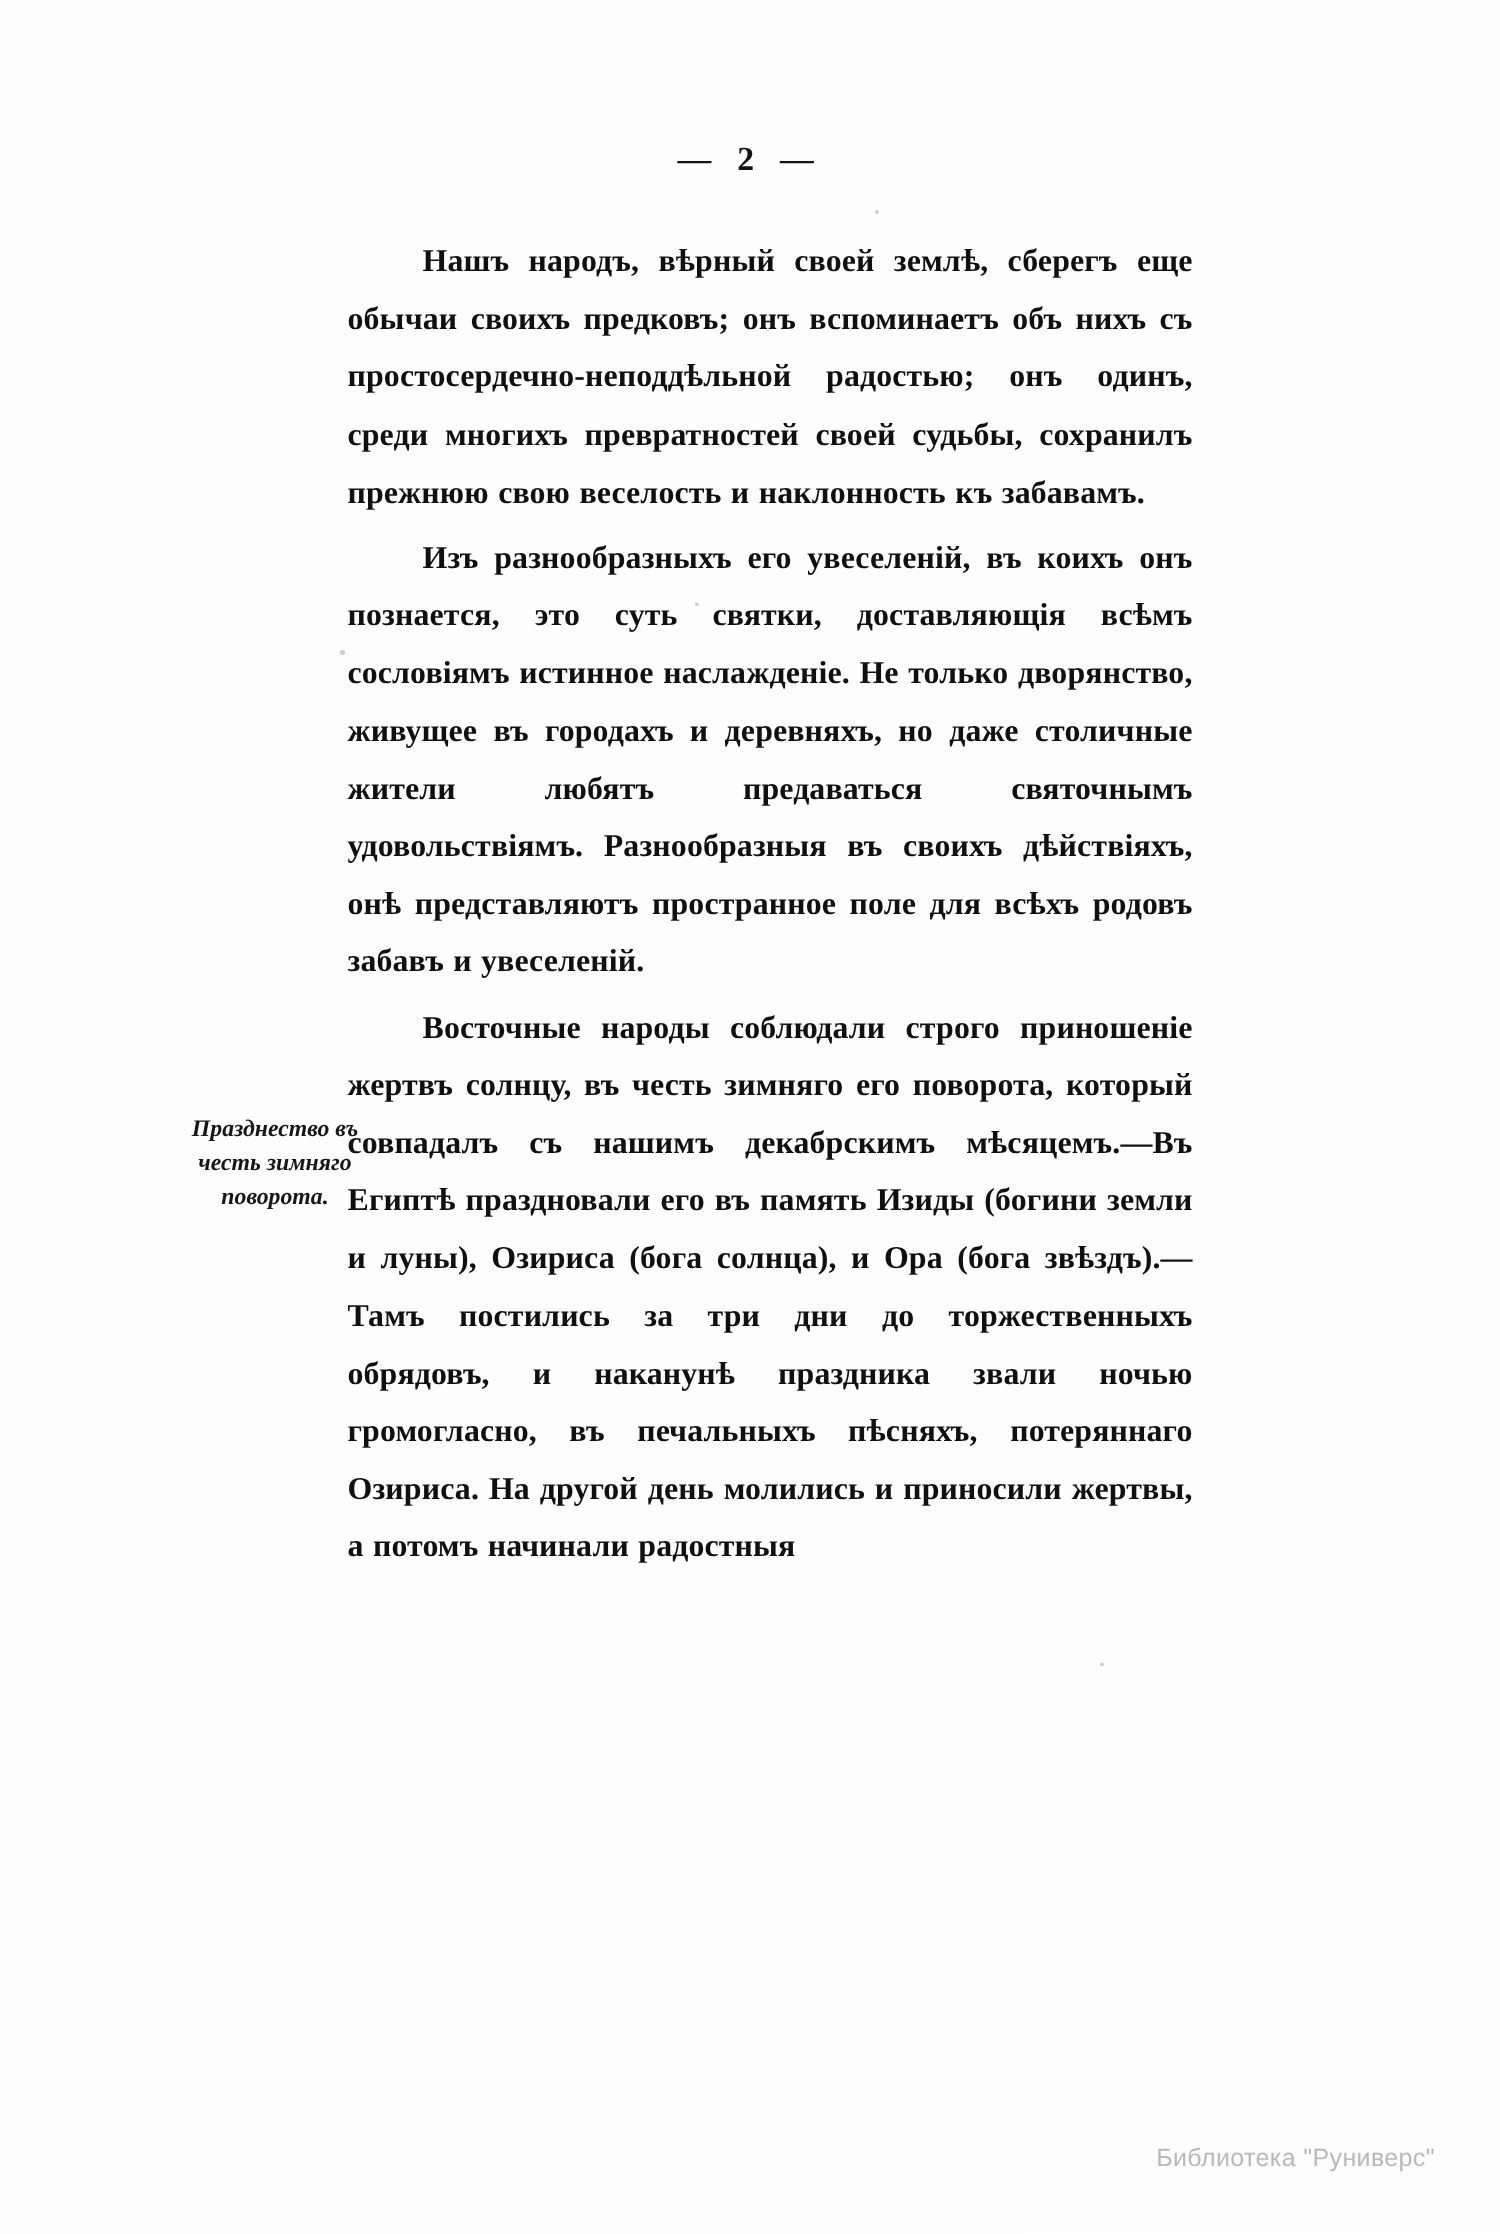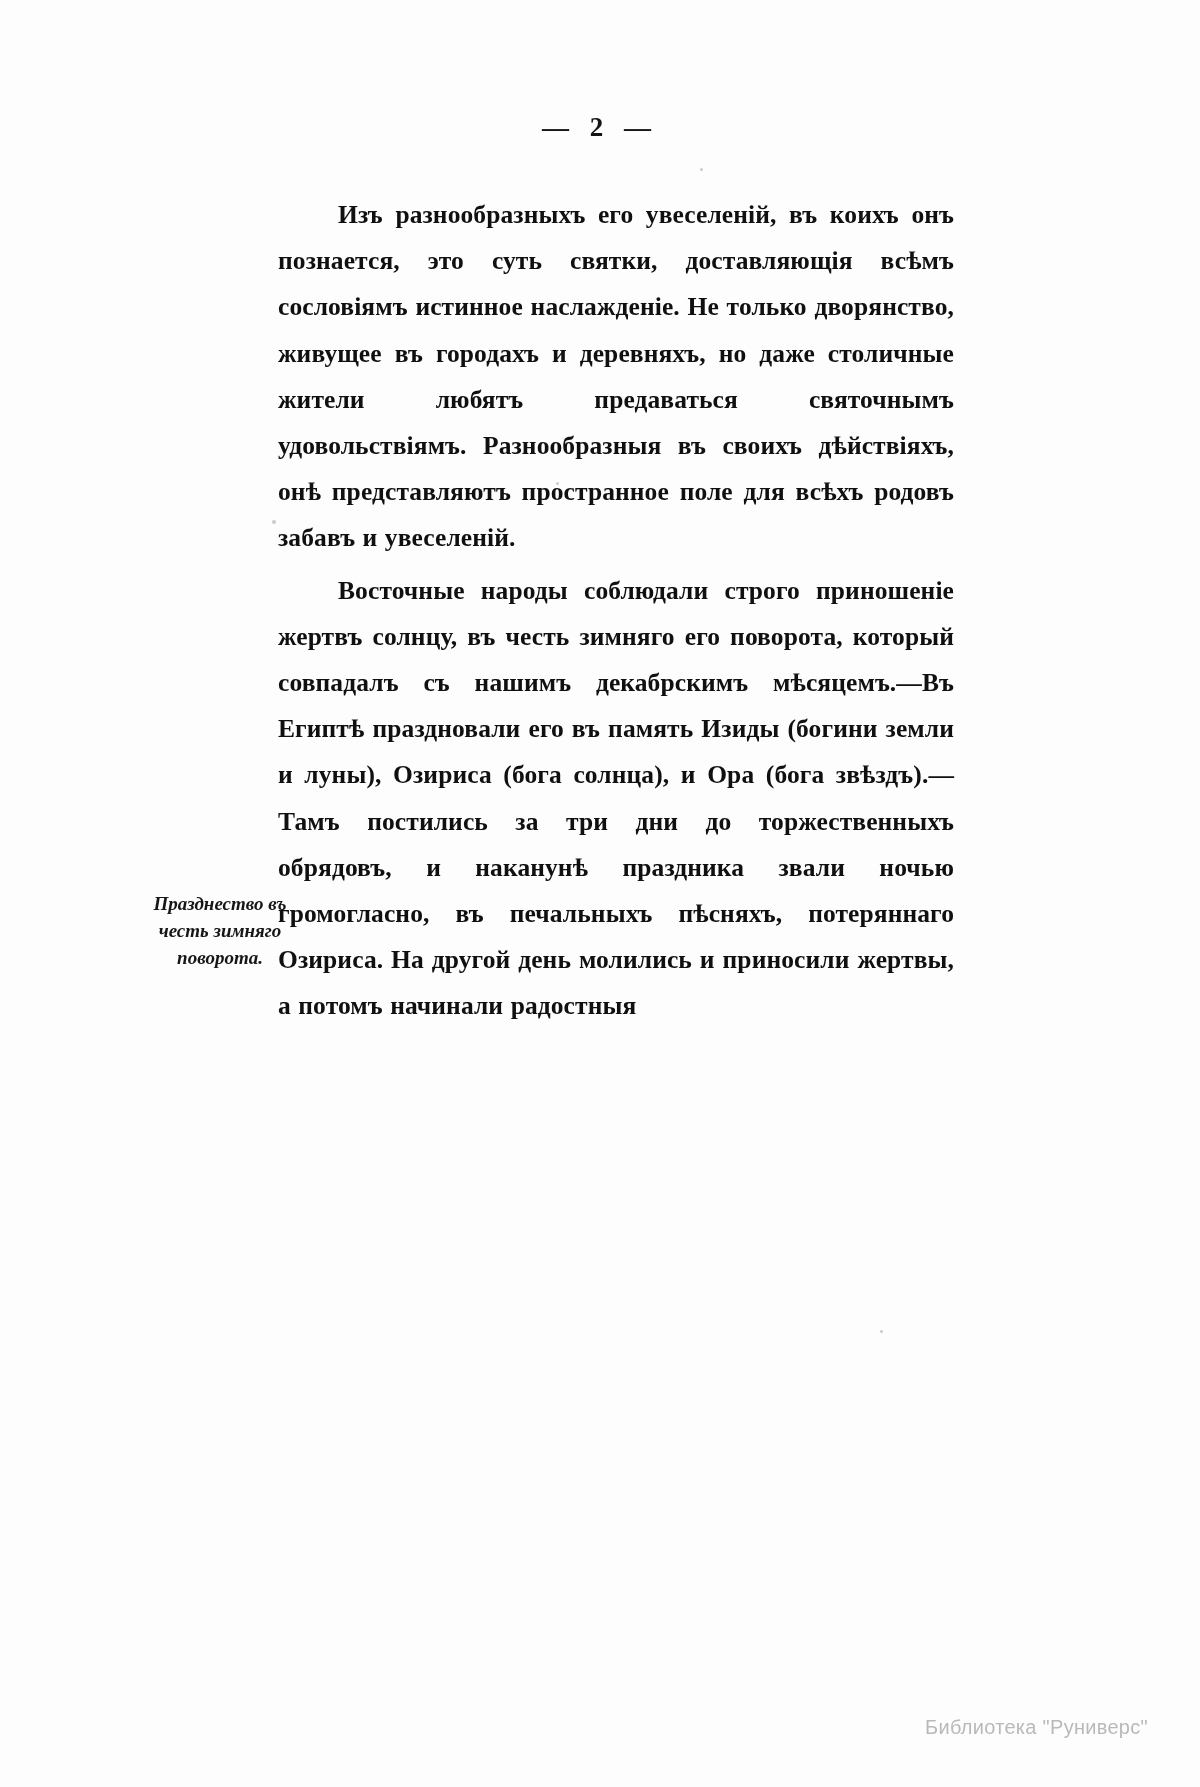--- a/index.html
+++ b/index.html
@@ -86,20 +86,21 @@
 </head>
 <body>
 
 <div class="page">
 
   <div class="page-number">— 2 —</div>
 
   <div class="marginal-note">Празднество въ честь зимняго поворота.</div>
 
   <div class="text-column">
+    <p class="para">Нашъ народъ, вѣрный своей землѣ, сберегъ еще обычаи своихъ предковъ; онъ вспоминаетъ объ нихъ съ простосердечно-неподдѣльной радостью; онъ одинъ, среди многихъ превратностей своей судьбы, сохранилъ прежнюю свою веселость и наклонность къ забавамъ.</p>
     <p class="para para-gap">Изъ разнообразныхъ его увеселеній, въ коихъ онъ познается, это суть святки, доставляющія всѣмъ сословіямъ истинное наслажденіе. Не только дворянство, живущее въ городахъ и деревняхъ, но даже столичные жители любятъ предаваться святочнымъ удовольствіямъ. Разнообразныя въ своихъ дѣйствіяхъ, онѣ представляютъ пространное поле для всѣхъ родовъ забавъ и увеселеній.</p>
     <p class="para para-gap">Восточные народы соблюдали строго приношеніе жертвъ солнцу, въ честь зимняго его поворота, который совпадалъ съ нашимъ декабрскимъ мѣсяцемъ.—Въ Египтѣ праздновали его въ память Изиды (богини земли и луны), Озириса (бога солнца), и Ора (бога звѣздъ).—Тамъ постились за три дни до торжественныхъ обрядовъ, и наканунѣ праздника звали ночью громогласно, въ печальныхъ пѣсняхъ, потеряннаго Озириса. На другой день молились и приносили жертвы, а потомъ начинали радостныя</p>
   </div>
 
   <div class="watermark">Библиотека "Руниверс"</div>
 
   <div class="speckle" style="left:272px; top:520px; width:4px; height:4px;"></div>
   <div class="speckle" style="left:700px; top:168px; width:3px; height:3px;"></div>
   <div class="speckle" style="left:556px; top:482px; width:3px; height:3px;"></div>
   <div class="speckle" style="left:880px; top:1330px; width:3px; height:3px;"></div>

